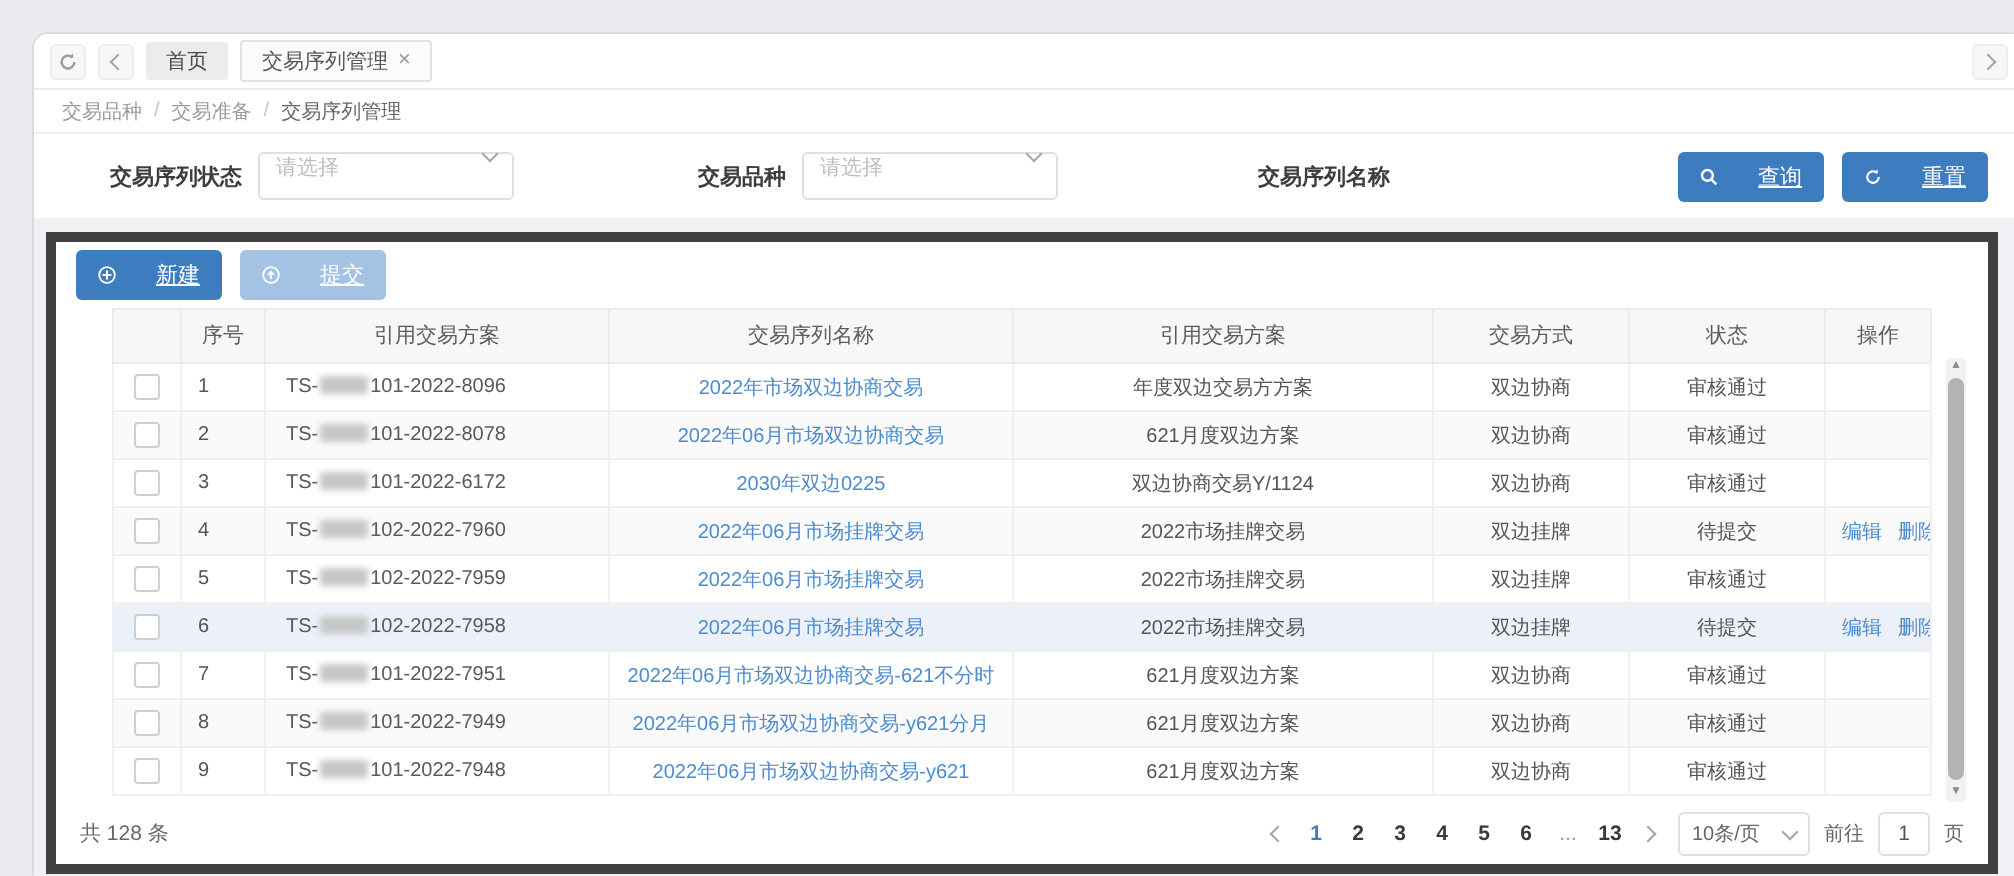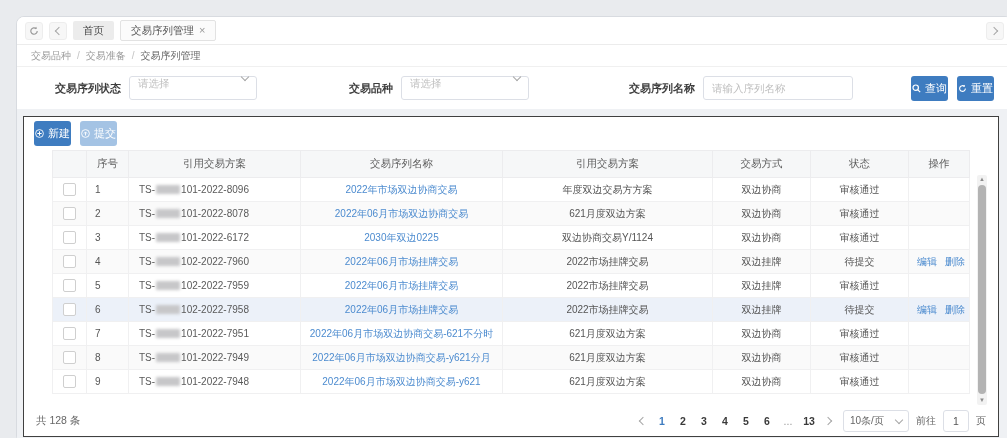--- a/index.html
+++ b/index.html
@@ -59,30 +59,31 @@
     box-sizing:border-box;width:150px;height:24px;border:1px solid #dcdfe6;border-radius:3px;
     font-size:10.5px;color:#555;padding:0 8px;outline:none;
     font-family:"Liberation Sans","DejaVu Sans",sans-serif;
   }
   .textinput::placeholder{color:#bfbfbf;}
   .fspacer1{width:92px;}
   .fspacer2{width:100px;}
   .fbtns{margin-left:auto;display:flex;gap:9px;}
   .btn{
     height:25px;border:none;border-radius:3px;background:#3e7cc0;color:#fff;
-    font-size:11px;display:flex;align-items:center;gap:4px;padding:0 1px;cursor:pointer;
+    font-size:11px;display:flex;align-items:center;gap:20px;padding:0 11px;cursor:pointer;
     font-family:"Liberation Sans","DejaVu Sans",sans-serif;
+    text-decoration:underline;
   }
   .btn.disabled{background:#a4c3e4;cursor:default;}
   .ico{display:inline-flex;align-items:center;justify-content:center;}
   
   .mainwrap{flex:1;background:#eff1f4;display:flex;flex-direction:column;min-height:0;}
   .graygap{flex:0 0 7px;}
   .contentpad{flex:1;padding:0 13px 6px 6px;min-height:0;display:flex;}
-  .content-card{flex:1;background:#fff;border:1px solid #404040;display:flex;flex-direction:column;min-height:0;position:relative;}
+  .content-card{flex:1;background:#fff;border:5px solid #404040;display:flex;flex-direction:column;min-height:0;position:relative;}
   .toolbar{flex:0 0 33px;display:flex;align-items:center;gap:9px;padding:0 10px;}
   
   .tablewrap{flex:1;min-height:0;padding:0 28px;position:relative;}
   table{width:100%;border-collapse:collapse;table-layout:fixed;}
   thead th{
     height:24px;background:#f6f7f8;border:1px solid #ececee;
     font-size:10.5px;color:#5c5c5c;font-weight:normal;text-align:center;
   }
   tbody td{
     height:24px;border:1px solid #f0f0f1;font-size:10px;color:#555;
@@ -181,21 +182,20 @@
     <div class="fgroup">
       <label>交易品种</label>
       <div class="selectbox">
         <span class="ph">请选择</span>
         <span class="chev down"></span>
       </div>
     </div>
     <div class="fspacer2"></div>
     <div class="fgroup">
       <label>交易序列名称</label>
-      <input class="textinput" type="text" placeholder="请输入序列名称" style="">
     </div>
     <div class="fbtns">
       <button class="btn">
         <span class="ico">
           <svg class="s" width="9" height="9" viewBox="0 0 9 9">
               <circle cx="3.7" cy="3.7" r="2.7" fill="none" stroke="#fff" stroke-width="1.2"></circle>
               <line x1="5.8" y1="5.8" x2="8.2" y2="8.2" stroke="#fff" stroke-width="1.2"></line>
             </svg>
         </span>
         <span>查询</span>

